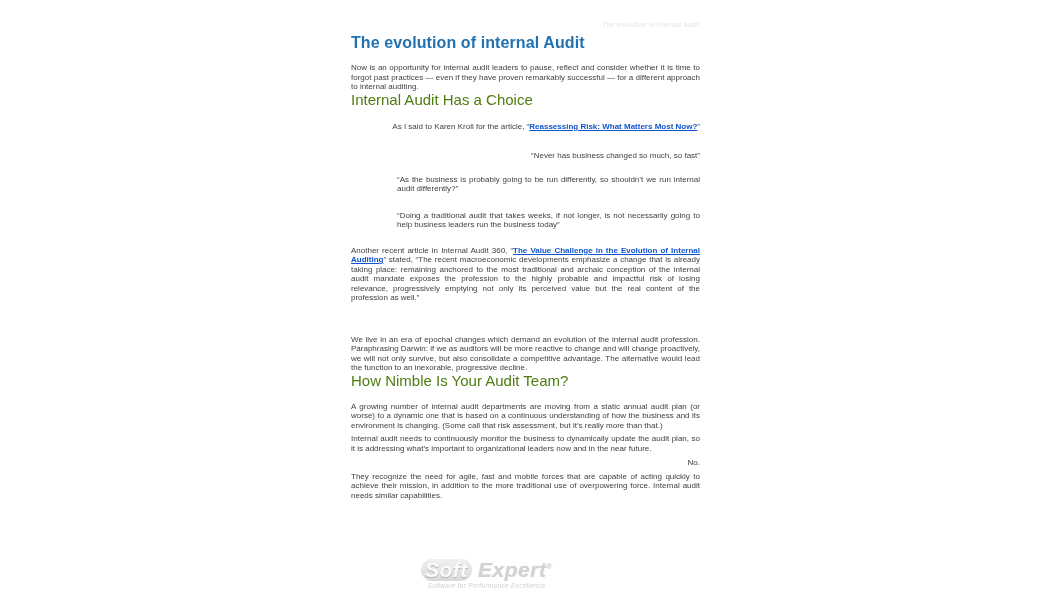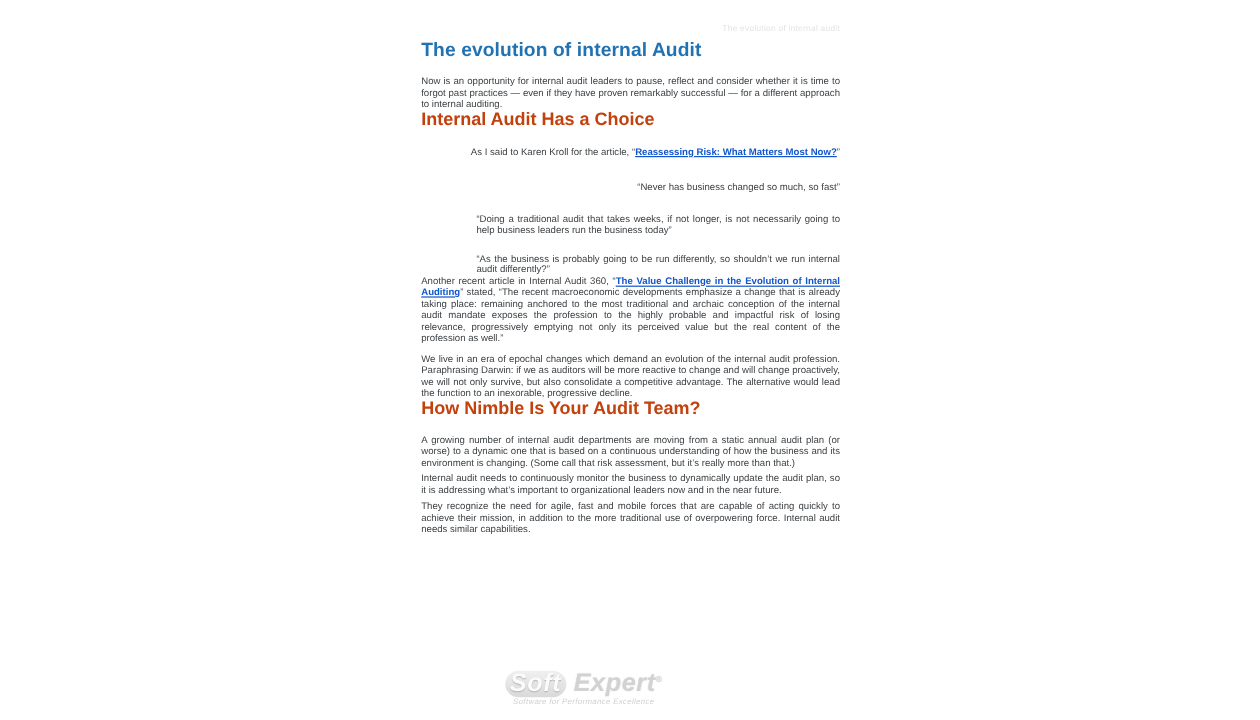--- a/index.html
+++ b/index.html
@@ -10,34 +10,34 @@
   .col{position:absolute;left:351px;top:0;width:349px;}
   .running-header{
     position:absolute;top:21px;right:0;font-size:7px;color:#e4e4e4;
     letter-spacing:.2px;
   }
   h1.title{
     margin:34px 0 0;font-size:16px;line-height:18px;font-weight:bold;
     color:#2172b2;letter-spacing:.1px;
   }
   h2.subhead{
-    margin:0;font-size:15px;line-height:16px;font-weight:bold;color:#c2410c;
+    margin:0;font-size:15px;line-height:16px;font-weight:normal;color:#4d7c0f;
   }
   p{margin:0;font-size:8px;line-height:9.5px;text-align:justify;}
   p.left{text-align:right;}
   .quote{margin-left:46px;}
   a.doc-link{color:#1155cc;font-weight:bold;text-decoration:underline;cursor:pointer;}
   .mt-intro{margin-top:11px;}
   .mt-h2a{margin-top:17px;}
   .mt-lead{margin-top:14px;}
   .mt-q1{margin-top:20px;}
   .mt-q2{margin-top:14px;}
   .mt-q3{margin-top:17px;}
-  .mt-p3{}
-  .mt-p4{margin-top:8px;}
+  .mt-p3{margin-top:16px;}
+  .mt-p4{margin-top:32px;}
   .mt-h2b{margin-top:16px;}
   .mt-p5{margin-top:13px;}
   .mt-sm{margin-top:4px;}
   .mt-no{margin-top:5px;}
   .footer-logo{
     position:absolute;left:0;right:0;top:556px;text-align:center;
     -webkit-user-select:none;user-select:none;
   }
   .logo-wordmark{
     font-size:21px;line-height:22px;font-style:italic;font-weight:bold;
@@ -67,35 +67,36 @@
     <h1 class="title">The evolution of internal Audit</h1>
 
     <p class="mt-intro">Now is an opportunity for internal audit leaders to pause, reflect and consider whether it is time to forgot past practices — even if they have proven remarkably successful — for a different approach to internal auditing.</p>
 
     <h2 class="subhead mt-h2a">Internal Audit Has a Choice</h2>
 
     <p class="left mt-lead"><span>As I said to Karen Kroll for the article, “</span><a class="doc-link">Reassessing Risk: What Matters Most Now?</a><span>”</span></p>
 
     <p class="quote left mt-q1">“Never has business changed so much, so fast”</p>
 
+    <p class="quote mt-q2">“As the business is probably going to be run differently, so shouldn’t we run internal audit differently?”</p>
+
     <p class="quote mt-q3">“Doing a traditional audit that takes weeks, if not longer, is not necessarily going to help business leaders run the business today”</p>
-
-    <p class="quote mt-q2">“As the business is probably going to be run differently, so shouldn’t we run internal audit differently?”</p>
 
     <p class="mt-p3"><span>Another recent article in Internal Audit 360, “</span><a class="doc-link">The Value Challenge in the Evolution of Internal Auditing</a><span>” stated, “The recent macroeconomic developments emphasize a change that is already taking place: remaining anchored to the most traditional and archaic conception of the internal audit mandate exposes the profession to the highly probable and impactful risk of losing relevance, progressively emptying not only its perceived value but the real content of the profession as well.”</span></p>
 
     <p class="mt-p4">We live in an era of epochal changes which demand an evolution of the internal audit profession. Paraphrasing Darwin: if we as auditors will be more reactive to change and will change proactively, we will not only survive, but also consolidate a competitive advantage. The alternative would lead the function to an inexorable, progressive decline.</p>
 
     <h2 class="subhead mt-h2b">How Nimble Is Your Audit Team?</h2>
 
     <p class="mt-p5">A growing number of internal audit departments are moving from a static annual audit plan (or worse) to a dynamic one that is based on a continuous understanding of how the business and its environment is changing. (Some call that risk assessment, but it’s really more than that.)</p>
 
     <p class="mt-sm">Internal audit needs to continuously monitor the business to dynamically update the audit plan, so it is addressing what’s important to organizational leaders now and in the near future.</p>
 
 
+    <p class="left mt-no">No.</p>
 
     <p class="mt-sm">They recognize the need for agile, fast and mobile forces that are capable of acting quickly to achieve their mission, in addition to the more traditional use of overpowering force. Internal audit needs similar capabilities.</p>
   </div>
 
   <div class="footer-logo">
     <div class="logo-wordmark"><span class="logo-soft">Soft</span> <span class="logo-expert">Expert</span><span class="logo-reg">®</span></div>
     <div class="logo-tagline">Software for Performance Excellence</div>
   </div>
 </div>
 

